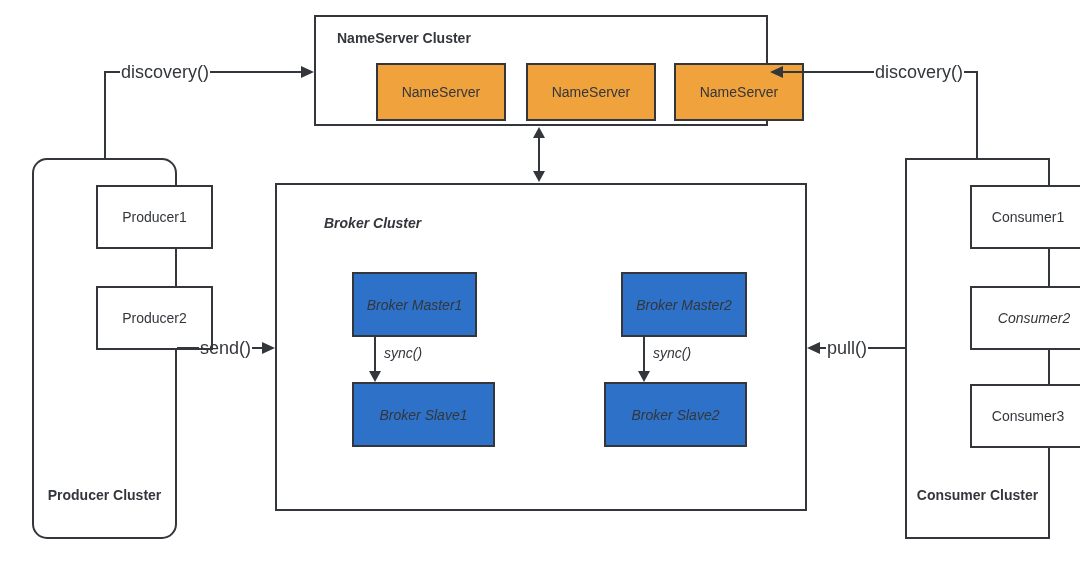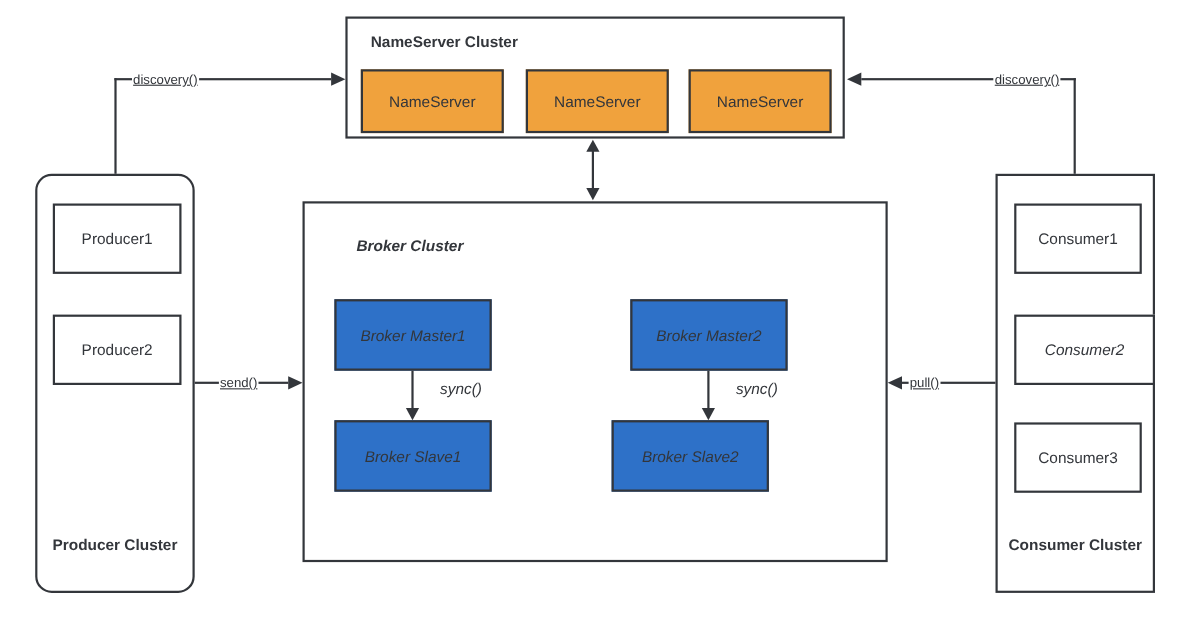--- a/index.html
+++ b/index.html
@@ -12,34 +12,34 @@
   .canvas{
     position:relative;width:1080px;height:567px;background:var(--bg);
     font-family:"Liberation Sans", sans-serif;color:var(--line);overflow:hidden;
   }
   .cluster{position:absolute;border:2px solid var(--line);background:#fff;box-sizing:border-box;}
   .cluster-title{position:absolute;font-size:14px;font-weight:600;white-space:nowrap;}
   .cluster-footer{position:absolute;left:0;width:100%;text-align:center;font-size:14px;font-weight:600;white-space:nowrap;}
   .node{
     position:absolute;border:2px solid var(--line);box-sizing:border-box;
     display:flex;align-items:center;justify-content:center;
-    font-size:14px;white-space:nowrap;background:#fff;
+    font-size:14px;white-space:nowrap;background:#fff;margin-left:48px;
   }
   .node.orange{background:var(--orange);}
   .node.blue{background:var(--blue);}
   .vline{position:absolute;width:2px;background:var(--line);}
   .edge{position:absolute;display:flex;align-items:center;height:16px;}
   .seg{height:2px;background:var(--line);}
   .grow{flex:1 1 auto;}
-  .edge-label{font-size:12px;line-height:16px;padding:0 1px;white-space:nowrap;text-decoration:underline;}
+  .edge-label{font-size:18px;line-height:16px;padding:0 1px;white-space:nowrap;}
   .arr-r{width:0;height:0;border-top:6px solid transparent;border-bottom:6px solid transparent;border-left:13px solid var(--line);flex:0 0 auto;}
   .arr-l{width:0;height:0;border-top:6px solid transparent;border-bottom:6px solid transparent;border-right:13px solid var(--line);flex:0 0 auto;}
   .arr-d{position:absolute;width:0;height:0;border-left:6px solid transparent;border-right:6px solid transparent;border-top:11px solid var(--line);}
   .arr-u{position:absolute;width:0;height:0;border-left:6px solid transparent;border-right:6px solid transparent;border-bottom:11px solid var(--line);}
-  .sync-label{position:absolute;font-size:14px;white-space:nowrap;margin-left:16px;}
+  .sync-label{position:absolute;font-size:14px;white-space:nowrap;}
 </style>
 </head>
 <body>
 
 <div class="canvas">
 
   <div class="cluster" style="left:314px;top:15px;width:454px;height:111px;">
     <div class="cluster-title" style="left:21px;top:13px;">NameServer Cluster</div>
     <div class="node orange" style="left:12px;top:46px;width:130px;height:58px;">NameServer</div>
     <div class="node orange" style="left:162px;top:46px;width:130px;height:58px;">NameServer</div>
@@ -55,27 +55,27 @@
   <div class="cluster" style="left:905px;top:158px;width:145px;height:381px;">
     <div class="node" style="left:15px;top:25px;width:116px;height:64px;">Consumer1</div>
     <div class="node" style="left:15px;top:126px;width:128px;height:64px;font-style:italic;">Consumer2</div>
     <div class="node" style="left:15px;top:224px;width:116px;height:64px;">Consumer3</div>
     <div class="cluster-footer" style="bottom:34px;">Consumer Cluster</div>
   </div>
 
   <div class="cluster" style="left:275px;top:183px;width:532px;height:328px;font-style:italic;">
     <div class="cluster-title" style="left:47px;top:30px;">Broker Cluster</div>
 
-    <div class="node blue" style="left:27px;top:87px;width:143px;height:65px;">Broker Master1</div>
+    <div class="node blue" style="left:27px;top:87px;width:125px;height:65px;">Broker Master1</div>
     <div class="vline" style="left:97px;top:152px;height:36px;"></div>
     <div class="arr-d" style="left:92px;top:186px;"></div>
     <div class="sync-label" style="left:107px;top:160px;">sync()</div>
     <div class="node blue" style="left:27px;top:197px;width:143px;height:65px;">Broker Slave1</div>
 
-    <div class="node blue" style="left:296px;top:87px;width:143px;height:65px;">Broker Master2</div>
+    <div class="node blue" style="left:296px;top:87px;width:126px;height:65px;">Broker Master2</div>
     <div class="vline" style="left:366px;top:152px;height:36px;"></div>
     <div class="arr-d" style="left:361px;top:186px;"></div>
     <div class="sync-label" style="left:376px;top:160px;">sync()</div>
     <div class="node blue" style="left:279px;top:197px;width:143px;height:65px;">Broker Slave2</div>
   </div>
 
   <div class="vline" style="left:104px;top:71px;height:87px;"></div>
   <div class="edge" style="left:104px;top:64px;width:210px;">
     <div class="seg" style="flex:0 0 16px;"></div>
     <span class="edge-label">discovery()</span>

